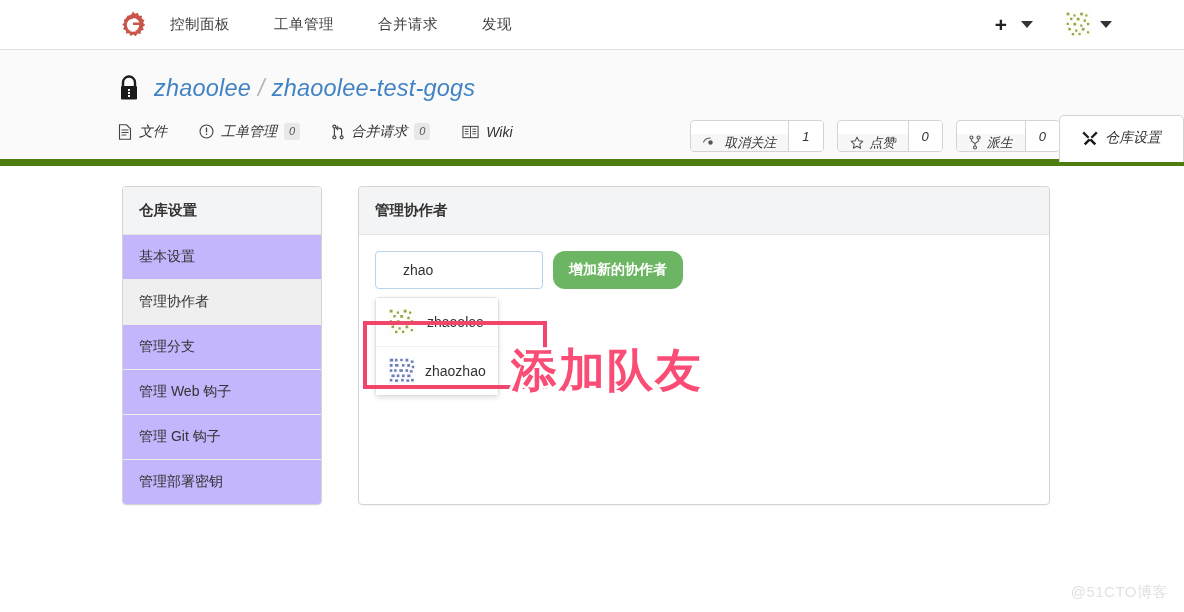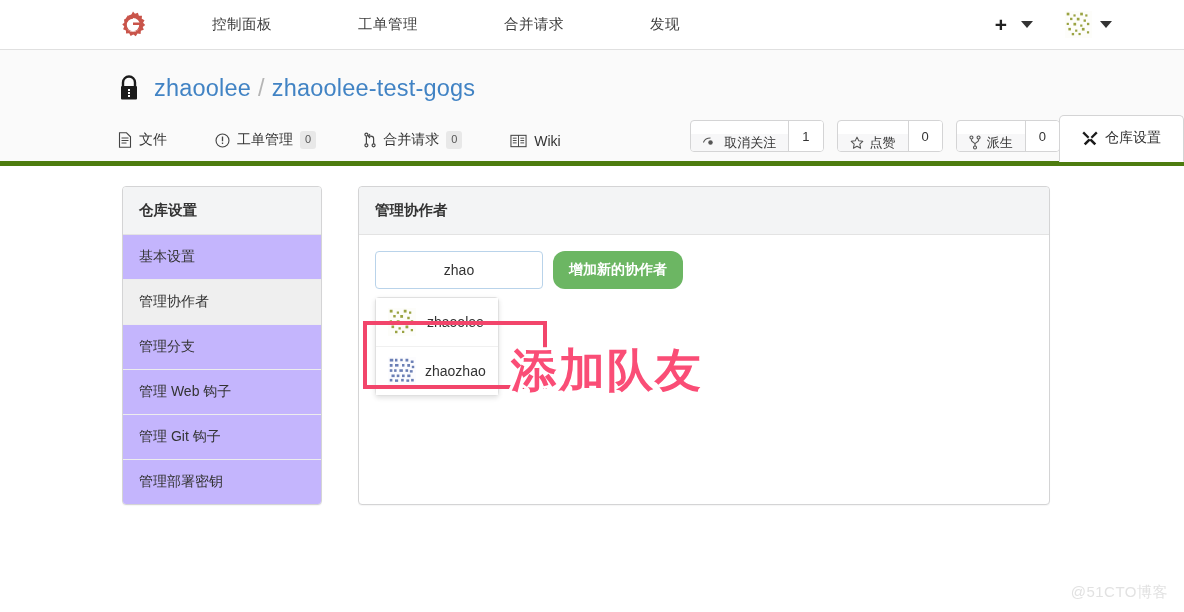--- a/index.html
+++ b/index.html
@@ -34,21 +34,20 @@
     display: block;
   }
   .topnav-links { display: flex; align-items: center; gap: 0; }
   .topnav-link {
     font-size: 14.5px;
     color: #3c3c3c;
     padding: 0 22px;
     text-decoration: none;
     white-space: nowrap;
     letter-spacing: .5px;
-    margin-left: 42px;
   }
   .topnav-link:first-child { padding-left: 0; }
   .topnav-right {
     margin-left: auto;
     display: flex;
     align-items: center;
     gap: 0;
     padding-right: 38px;
   }
   .plus-icon {
@@ -64,24 +63,25 @@
   }
   .avatar-nav {
     width: 27px; height: 27px;
     margin-left: 22px;
     image-rendering: pixelated;
   }
 
   
   .repo-header {
     background: #fafafa;
-    border-bottom: 5px solid #4d7c0f;
+    border-bottom: 7px solid #4d7c0f;
     height: 116px;
     position: relative;
     padding: 0 16px 0 118px;
+    font-style: italic;
   }
   .repo-title-row {
     display: flex;
     align-items: center;
     padding-top: 16px;
     height: 60px;
   }
   .lock-icon { margin-right: 14px; flex: 0 0 auto; display: flex; align-items: center; }
   .repo-path {
     font-size: 23.5px;
@@ -126,22 +126,21 @@
   }
 
   
   .tabbar {
     position: absolute;
     left: 0; right: 0;
     bottom: -1px;
     height: 44px;
     padding-left: 118px;
     display: flex;
-    align-items: flex-end;
-    gap: 16px;
+    align-items: center;
   }
   .tab {
     display: flex; align-items: center; gap: 7px;
     font-size: 14px; color: #333;
     padding: 0 18px 13px 0;
     margin-right: 14px;
     white-space: nowrap;
     background: transparent;
   }
   .tab .cnt-badge {
@@ -223,27 +222,26 @@
   .panel-body {
     padding: 16px;
     position: relative;
   }
   .collab-row { display: flex; align-items: center; gap: 10px; }
   .collab-input {
     width: 168px;
     height: 38px;
     border: 1px solid #b9d3ea;
     border-radius: 4px;
-    padding: 0 11px;
+    padding: 0 27px;
     font-size: 14px;
     font-family: "Liberation Sans", sans-serif;
     color: #333;
     outline: none;
     background: #fff;
-    text-align: center;
   }
   .btn-green {
     height: 38px;
     background: #6cb663;
     border: none;
     border-radius: 12px;
     color: #fff;
     font-size: 14px;
     font-weight: bold;
     padding: 0 16px;

